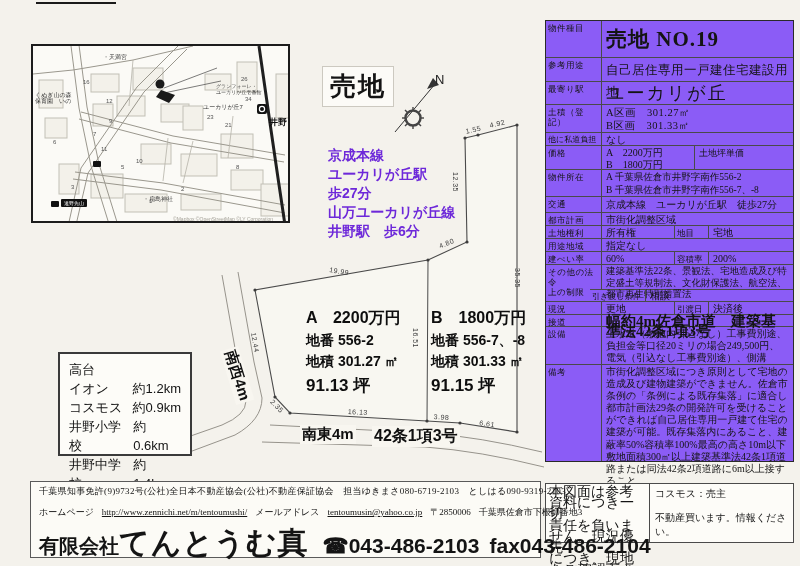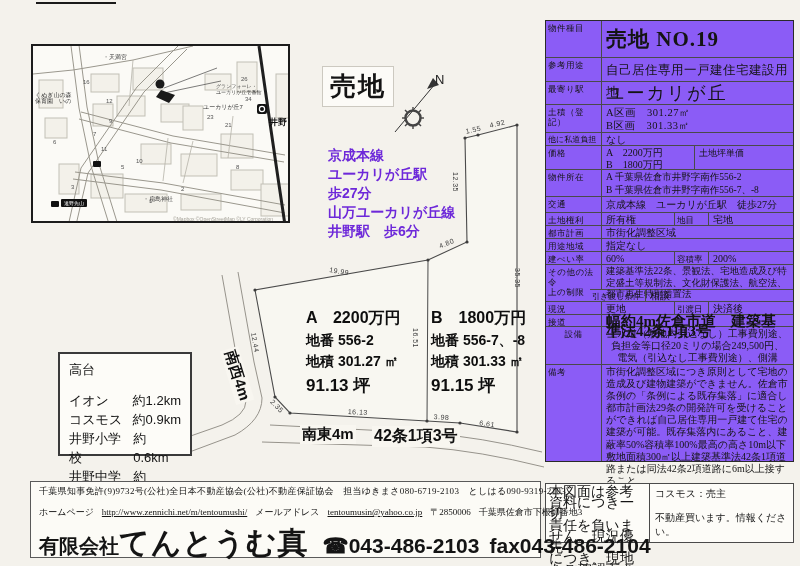--- a/index.html
+++ b/index.html
@@ -33,21 +33,21 @@
   .p-price { font-size:16px; margin-bottom:3px; }
   .p-line  { font-size:14px; margin-bottom:3px; }
   .p-tsubo { font-size:17px; margin-top:2px; }
   .road-label { position:absolute; font-size:15px; font-weight:bold; color:#101010;
                 background:#f8f6f0; padding:0 2px; white-space:nowrap; }
   .sw { transform:rotate(73deg); transform-origin:left top; }
 
   
   .landmarks { position:absolute; left:58px; top:352px; width:134px; height:104px;
                border:2px solid #3a3a3a; background:#fdfcf8; padding:7px 9px; font-size:13px; color:#141414; }
-  .landmarks .lm-title { margin-bottom:12px; }
+  .landmarks .lm-title { margin-bottom:0; }
   .lm-row { display:flex; justify-content:space-between; line-height:19px; }
 
   
   .table { position:absolute; left:545px; top:20px; width:249px; background:#8b5cf6;
            border:1.5px solid #2a2a2a; font-family:"Liberation Serif", serif; color:#141414; }
   .trow { display:flex; border-top:1px solid #4a4a4a; }
   .trow:first-child { border-top:none; }
   .tlabel { width:56px; border-right:1px solid #4a4a4a; font-size:8.5px; letter-spacing:.5px;
             padding:2px 2px; line-height:10px; white-space:pre-line; }
   .tlabel2 { width:34px; border-right:1px solid #4a4a4a; font-size:8.5px; padding:2px 2px; line-height:10px; }
@@ -59,21 +59,21 @@
   .r4 { height:28px; } .r4 .tvalue { font-size:10.5px; line-height:13px; letter-spacing:.5px; }
   .r5 { height:13px; } .r5 .tlabel { font-size:8px; letter-spacing:0; }
   .r6 { height:24px; } .r6 .tvalue.mid { width:93px; }
   .r7 { height:27px; } .r7 .tvalue { font-size:9.5px; line-height:12.5px; }
   .r8 { height:16px; } .r8 .tvalue { line-height:14px; }
   .rs { height:13px; } .rs .tvalue { line-height:11px; }
   .rs4 { height:13px; } .rs4 .tvalue { line-height:11px; } .rs4 .tvalue.mid { width:73px; }
   .r13 { height:25px; } .r13 .tvalue { font-size:9.5px; line-height:11.5px; }
   .r14 { height:12px;margin-left:44px; } .r14 .tlabel { font-size:8px; letter-spacing:0; } .r14 .tvalue { line-height:10px; }
   .r16 { height:12px; } .r16 .tvalue { font-size:15px; line-height:10px;font-weight:bold; }
-  .r17 { height:38px;text-align:center; } .r17 .tvalue { line-height:12px; }
+  .r17 { height:38px; } .r17 .tvalue { line-height:12px; }
   .r18 { height:97px; } .r18 .tvalue { line-height:12.1px; }
 
   
   .notice { position:absolute; left:545px; top:483px; width:249px; height:60px;
             border:1px solid #4a4a4a; background:#fdfcf8; display:flex;
             font-family:"Liberation Serif", serif; color:#141414; }
   .notice-left { width:104px; border-right:1px solid #4a4a4a; font-size:14px; line-height:11.2px;
                  padding:2px 3px; white-space:pre-line; text-align:left; }
   .notice-right { flex:1; display:flex; flex-direction:column; justify-content:space-between;
                   padding:3px 5px; font-size:10px; }
@@ -318,29 +318,29 @@
     </div>
     <div class="trow r7">
       <div class="tlabel">物件所在</div>
       <div class="tvalue">A 千葉県佐倉市井野字南作556-2
 B 千葉県佐倉市井野字南作556-7、-8</div>
     </div>
     <div class="trow r8">
       <div class="tlabel">交通</div>
       <div class="tvalue">京成本線　ユーカリが丘駅　徒歩27分</div>
     </div>
+    <div class="trow rs">
+      <div class="tlabel">都市計画</div>
+      <div class="tvalue">市街化調整区域</div>
+    </div>
     <div class="trow rs4">
       <div class="tlabel">土地権利</div>
       <div class="tvalue mid">所有権</div>
       <div class="tlabel2">地目</div>
       <div class="tvalue">宅地</div>
-    </div>
-    <div class="trow rs">
-      <div class="tlabel">都市計画</div>
-      <div class="tvalue">市街化調整区域</div>
     </div>
     <div class="trow rs">
       <div class="tlabel">用途地域</div>
       <div class="tvalue">指定なし</div>
     </div>
     <div class="trow rs4">
       <div class="tlabel">建ぺい率</div>
       <div class="tvalue mid">60%</div>
       <div class="tlabel2">容積率</div>
       <div class="tvalue">200%</div>

